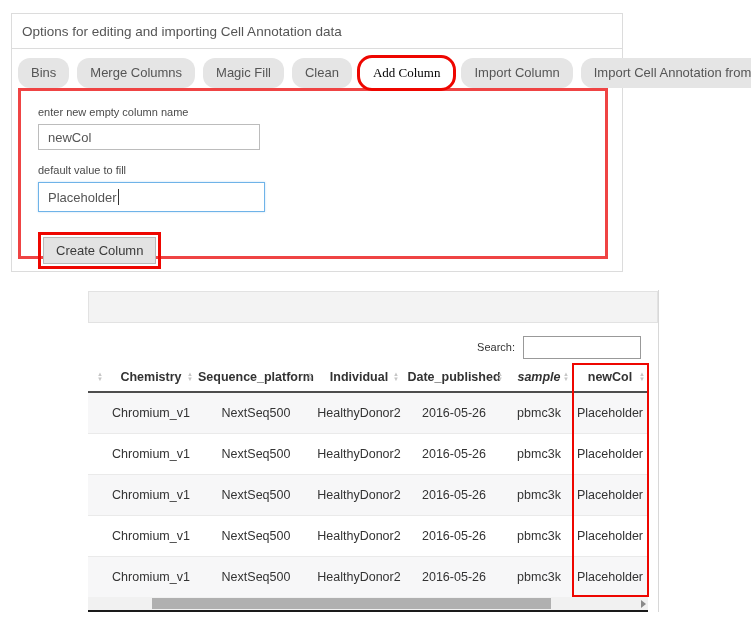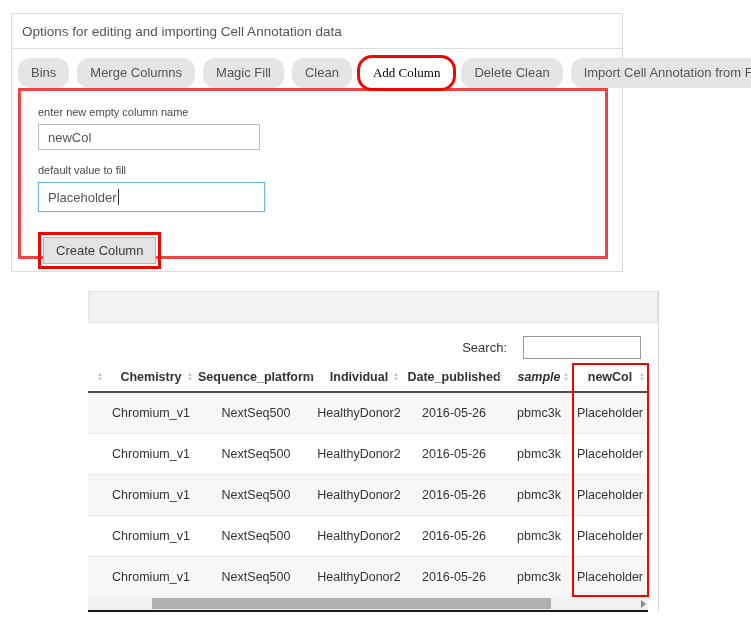--- a/index.html
+++ b/index.html
@@ -36,21 +36,21 @@
     font-family:"Liberation Sans",sans-serif; font-size:13px;
     padding:5px 12px; cursor:pointer; }
 
   
   .table-panel { position:absolute; left:88px; top:290px; width:571px;
     height:322px; border-right:1px solid #d8d8d8; background:#fff; }
   .topbar { margin-top:1px; height:32px; width:570px; background:#f3f3f3;
     border:1px solid #e2e2e2; }
   .search-row { margin-top:9px; height:30px; display:flex; align-items:center;
     justify-content:flex-end; padding-right:17px; }
-  .search-row label { font-size:13px; color:#333; margin-right:16px; }
+  .search-row label { font-size:11px; color:#333; margin-right:8px; }
   .search-input { width:118px; height:23px; border:1px solid #999;
     font-family:"Liberation Sans",sans-serif; font-size:12.5px; padding:0 5px;
     outline:none; }
 
   table.dt { width:560px; border-collapse:collapse; table-layout:fixed;
     font-size:12.5px; color:#333; }
   table.dt th { height:30px; font-weight:bold; text-align:center;
     border-bottom:2px solid #4d4d4d; position:relative; font-size:12.5px;
     cursor:pointer; }
   .sort-ico { position:absolute; right:3px; top:50%; transform:translateY(-50%);
@@ -79,21 +79,21 @@
 
 <div class="panel">
   <div class="panel-heading">Options for editing and importing Cell Annotation data</div>
   <div class="panel-body">
     <div class="tabs">
         <div class="tab">Bins</div>
         <div class="tab">Merge Columns</div>
         <div class="tab">Magic Fill</div>
         <div class="tab">Clean</div>
         <div class="tab active hl">Add Column</div>
-        <div class="tab">Delete Clean</div>
+        <div class="tab">Import Column</div>
         <div class="tab">Import Cell Annotation from File</div>
       </div>
     <div class="tab-content">
       <div class="field-label">enter new empty column name</div>
       <input class="txt" type="text" value="newCol" style="">
       <div class="field-label">default value to fill</div>
       <div class="focus-wrap">
         <input class="txt" type="text" value="Placeholder" style="">
         <div class="caret"></div>
       </div>

